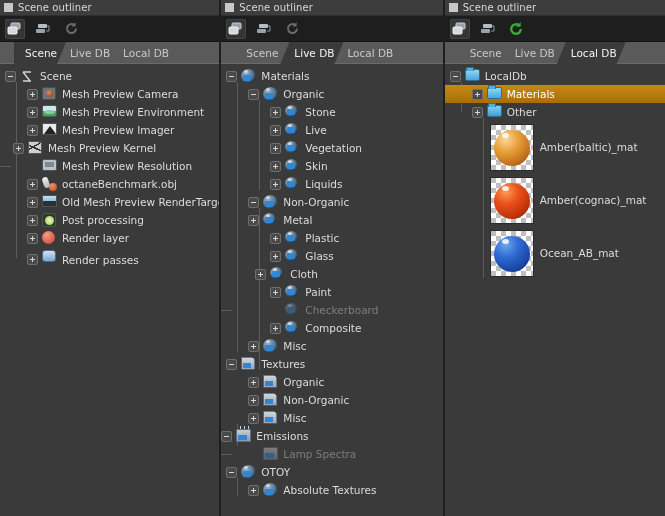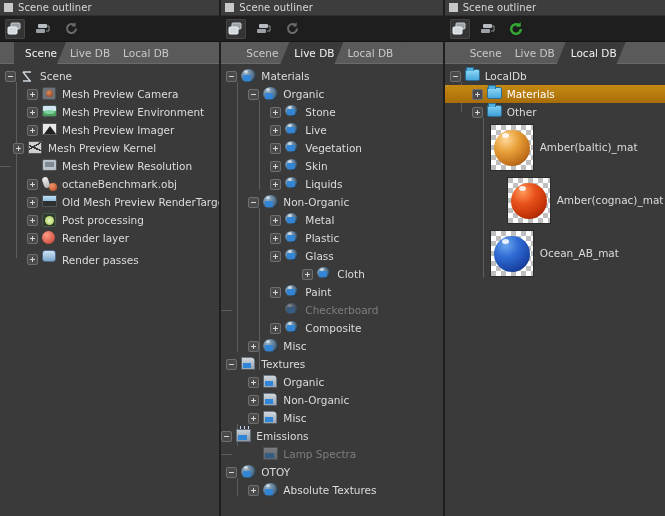--- a/index.html
+++ b/index.html
@@ -479,21 +479,21 @@
         <div class="lbl">Liquids</div>
       </div>
       <div class="row" style="padding-left:27px;">
 
         <div class="expander"></div>
         <div class="ico">
             <div class="sphere"></div>
           </div>
         <div class="lbl">Non-Organic</div>
       </div>
-      <div class="row" style="padding-left:49px;">
+      <div class="row" style="padding-left:27px;">
 
         <div class="expander plus"></div>
         <div class="ico">
             <div class="sphere sm"></div>
           </div>
         <div class="lbl">Metal</div>
       </div>
       <div class="row" style="padding-left:49px;">
 
         <div class="expander plus"></div>
@@ -503,21 +503,21 @@
         <div class="lbl">Plastic</div>
       </div>
       <div class="row" style="padding-left:49px;">
 
         <div class="expander plus"></div>
         <div class="ico">
             <div class="sphere sm"></div>
           </div>
         <div class="lbl">Glass</div>
       </div>
-      <div class="row" style="padding-left:49px;margin-left:32px;">
+      <div class="row" style="padding-left:34px;">
 
         <div class="expander plus"></div>
         <div class="ico">
             <div class="sphere sm"></div>
           </div>
         <div class="lbl">Cloth</div>
       </div>
       <div class="row" style="padding-left:49px;">
 
         <div class="expander plus"></div>
@@ -691,21 +691,21 @@
       </div>
 
       <div class="row tall" style="padding-left:43px;">
 
         <div class="thumb">
           <div class="ball" style="background:radial-gradient(circle at 33% 26%, #ffd89a 0%, #e8a13a 35%, #c2701c 70%, #7c3f0c 100%);"></div>
         </div>
         <div class="lbl">Amber(baltic)_mat</div>
       </div>
 
-      <div class="row tall" style="padding-left:60px;">
+      <div class="row tall" style="padding-left:43px;">
 
         <div class="thumb">
           <div class="ball" style="background:radial-gradient(circle at 33% 24%, #ff9a5a 0%, #e8511a 35%, #c23208 70%, #6d1a04 100%);"></div>
         </div>
         <div class="lbl">Amber(cognac)_mat</div>
       </div>
 
       <div class="row tall" style="padding-left:43px;">
 
         <div class="thumb">

